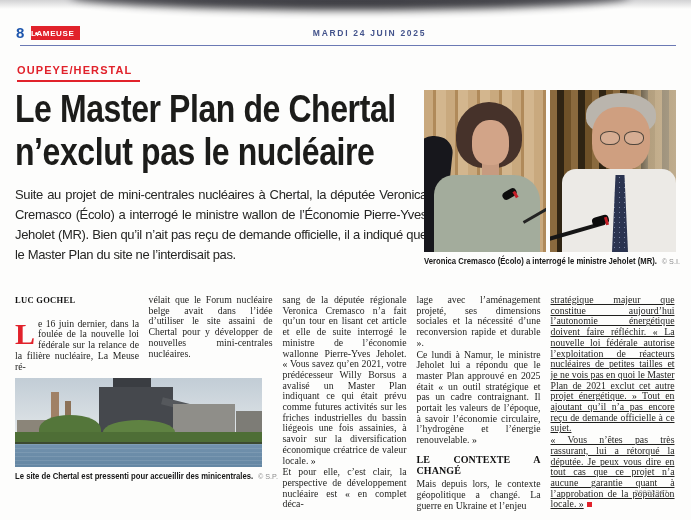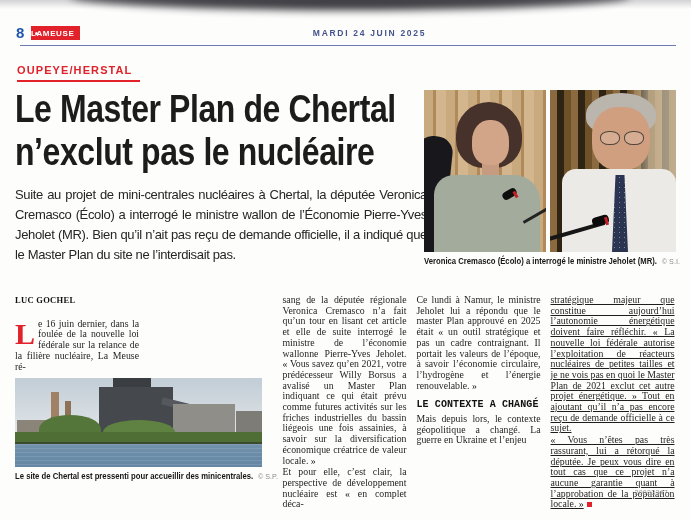--- a/index.html
+++ b/index.html
@@ -36,21 +36,21 @@
 
   
   .byline { font-size:8.5px; font-weight:bold; letter-spacing:.3px; margin-bottom:13px; color:#111; }
   .col { position:absolute; top:281px; width:124px; font-family:"Liberation Serif", serif;
          font-size:9.8px; line-height:10.7px; text-align:justify; color:#1e1e1c;margin-top:14px; }
   .col p { margin:0; }
   .col p + p { margin-top:1px; }
   .c1 { left:15px; }  .c2 { left:148.5px; } .c3 { left:282.5px; } .c4 { left:416.5px; } .c5 { left:550.5px;text-decoration:underline; }
   .dropcap { float:left; font-family:"Liberation Serif", serif; font-weight:bold;
              color:var(--accent-red,#e1222b); font-size:30px; line-height:25px; padding:2px 3px 0 0; }
-  .subhead { font-family:Liberation Mono, monospace; font-weight:bold; font-size:10px;
+  .subhead { font-family:Liberation Serif, serif; font-weight:bold; font-size:10px;
              letter-spacing:.1px; color:#101010; margin:9px 0 3px; }
   .end-marker { display:inline-block; width:5px; height:5px; background:var(--accent-red,#e1222b);
                 margin-left:3px; }
 
   
   .photo { position:absolute; overflow:hidden; background:#c9b08a; }
   .ph-a { left:424px; top:90px; width:122px; height:162px;
           background:repeating-linear-gradient(90deg,#c9a97e 0 9px,#b08a5a 9px 12px,#d3b68e 12px 22px); }
   .ph-b { left:550px; top:90px; width:126px; height:162px;
           background:repeating-linear-gradient(90deg,#8a6a3e 0 7px,#2f2413 7px 14px,#6e5128 14px 21px); }
@@ -155,26 +155,28 @@
   <div class="caption cap-right">
     <span>Veronica Cremasco (Écolo) a interrogé le ministre Jeholet (MR).</span>
     <span class="credit">© S.I.</span>
   </div>
 
   <div class="col c1">
     <div class="byline">LUC GOCHEL</div>
     <p><span class="dropcap">L</span><span>e 16 juin dernier, dans la foulée de la nouvelle loi fédérale sur la relance de la filière nucléaire, La Meuse ré-</span></p>
   </div>
   <div class="col c2">
+    <p>vélait que le Forum nucléaire belge avait dans l’idée d’utiliser le site assaini de Chertal pour y développer de nouvelles mini-centrales nucléaires.</p>
   </div>
   <div class="col c3">
     <p>sang de la députée régionale Veronica Cremasco n’a fait qu’un tour en lisant cet article et elle de suite interrogé le ministre de l’économie wallonne Pierre-Yves Jeholet. « Vous savez qu’en 2021, votre prédécesseur Willy Borsus a avalisé un Master Plan indiquant ce qui était prévu comme futures activités sur les friches industrielles du bassin liégeois une fois assainies, à savoir sur la diversification économique créatrice de valeur locale. »</p>
     <p>Et pour elle, c’est clair, la perspective de développement nucléaire est « en complet déca-</p>
   </div>
   <div class="col c4">
+    <p>lage avec l’aménagement projeté, ses dimensions sociales et la nécessité d’une reconversion rapide et durable ».</p>
     <p>Ce lundi à Namur, le ministre Jeholet lui a répondu que le master Plan approuvé en 2025 était « un outil stratégique et pas un cadre contraignant. Il portait les valeurs de l’époque, à savoir l’économie circulaire, l’hydrogène et l’énergie renouvelable. »</p>
     <div class="subhead">LE CONTEXTE A CHANGÉ</div>
     <p>Mais depuis lors, le contexte géopolitique a changé. La guerre en Ukraine et l’enjeu</p>
   </div>
   <div class="col c5">
     <p>stratégique majeur que constitue aujourd’hui l’autonomie énergétique doivent faire réfléchir. « La nouvelle loi fédérale autorise l’exploitation de réacteurs nucléaires de petites tailles et je ne vois pas en quoi le Master Plan de 2021 exclut cet autre projet énergétique. » Tout en ajoutant qu’il n’a pas encore reçu de demande officielle à ce sujet.</p>
     <p><span>« Vous n’êtes pas très rassurant, lui a rétorqué la députée. Je peux vous dire en tout cas que ce projet n’a aucune garantie quant à l’approbation de la population locale. »</span><span class="end-marker"></span></p>
   </div>
 
   <div class="photo ph-c">

